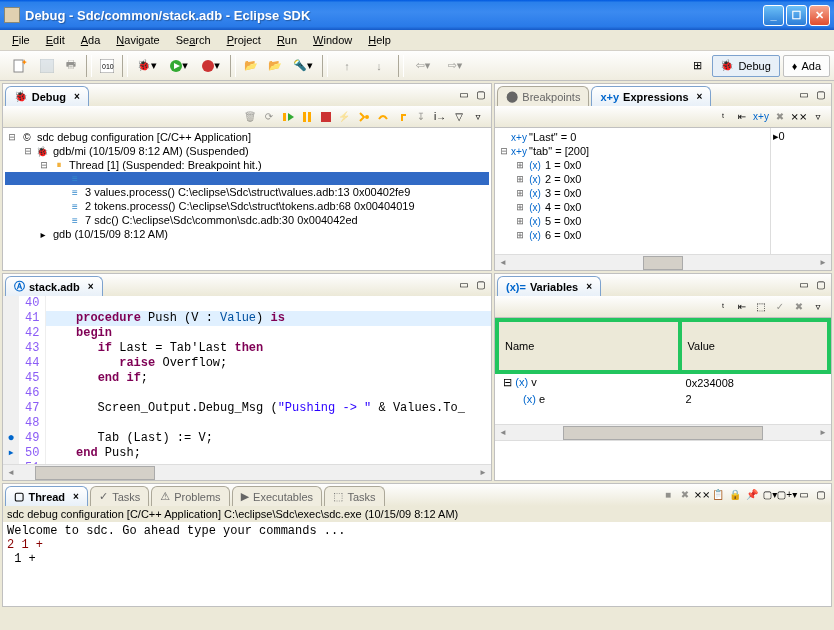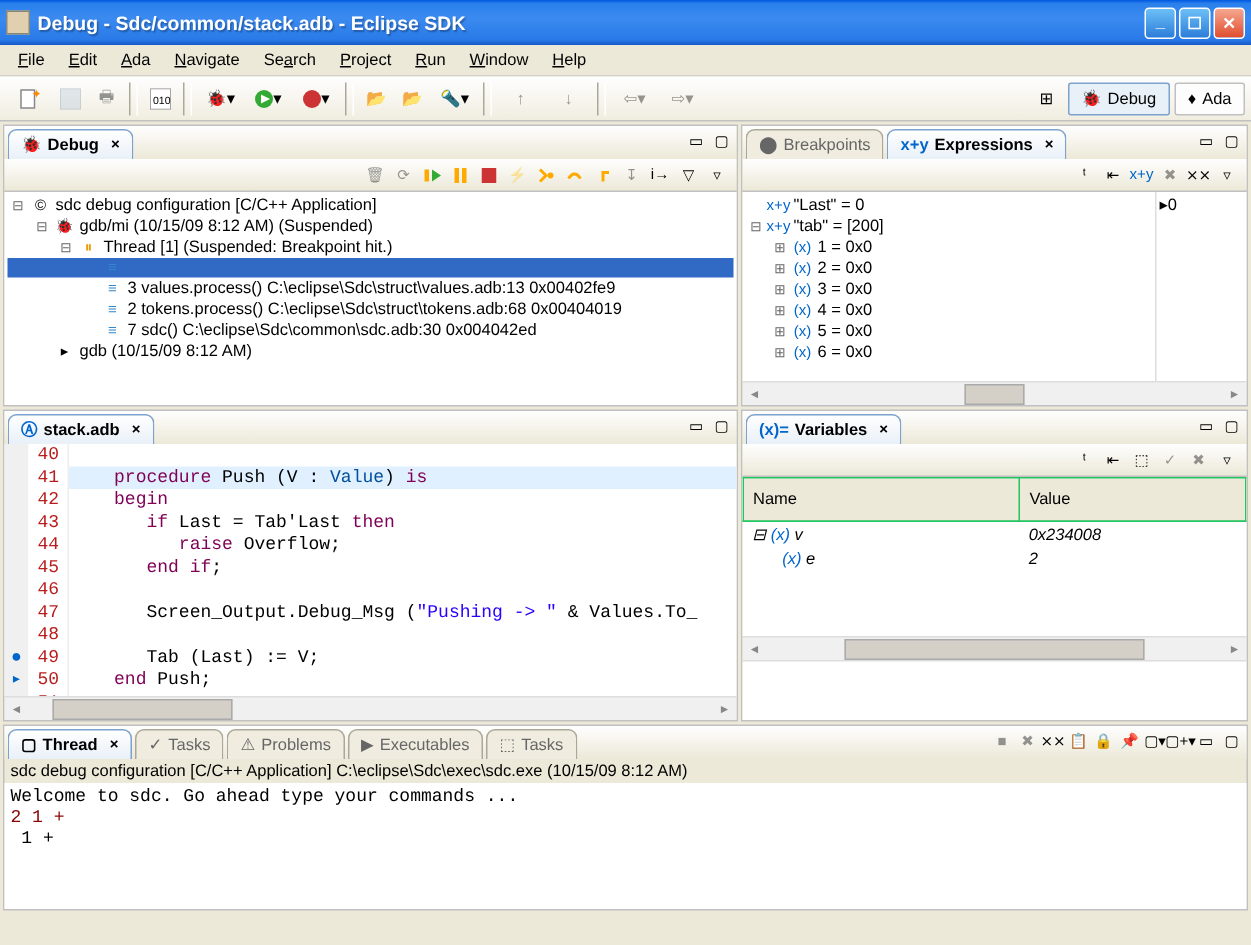--- a/index.html
+++ b/index.html
@@ -56,33 +56,33 @@
 .tree-item .expand { width: 14px; text-align: center; font-size: 9px; cursor: pointer; color: #666; }
 .tree-item .icon-sm { width: 16px; text-align: center; font-size: 10px; margin-right: 2px; }
 .indent-1 { padding-left: 16px; }
 .indent-2 { padding-left: 32px; }
 .indent-3 { padding-left: 48px; }
 
 .split-h { display: flex; flex: 1; overflow: hidden; }
 .split-h > div { overflow: auto; }
 
 .editor-body { display: flex; flex: 1; background: white; font-family: "Courier New", monospace; font-size: 12px; overflow: hidden; }
-.gutter { background: white; color: #b91c1c; text-align: right; padding: 0 6px; user-select: none; border-right: 1px solid #eee; }
+.gutter { background: white; color: #8b5cf6; text-align: right; padding: 0 6px; user-select: none; border-right: 1px solid #eee; }
 .gutter .ln { height: 15px; }
 .code-area { flex: 1; overflow: auto; }
 .code-line { height: 15px; white-space: pre; padding-left: 8px; }
 .code-line.current { background: #c8f0c8; }
 .code-line.blue-bg { background: #e0f0ff; }
-.kw { color: #7f0055; font-weight: normal; }
+.kw { color: #7f0055; font-weight: bold; }
 .str { color: #2a00ff; }
 .cls { color: #0050a0; }
 
 .var-table { width: 100%; border-collapse: collapse; font-size: 11px; }
-.var-table th { text-align: left; padding: 8px 6px; background: #ece9d8; border: 1px solid #22c55e; font-weight: normal; }
-.var-table td { padding: 2px 6px; font-style: italic; }
+.var-table th { text-align: left; padding: 18px 6px; background: #ece9d8; border: 4px solid #22c55e; font-weight: normal; }
+.var-table td { padding: 2px 6px; }
 
 .console-body { flex: 1; background: white; font-family: "Courier New", monospace; font-size: 12px; padding: 2px 4px; }
 .console-body div { white-space: pre; }
 .red-txt { color: #880000; }
 
 .scroll-h { height: 16px; background: #f0f0f0; border-top: 1px solid #ddd; display: flex; align-items: center; }
 .scroll-h::before, .scroll-h::after { content: "◄"; width: 16px; text-align: center; font-size: 8px; color: #888; }
 .scroll-h::after { content: "►"; }
 .scroll-thumb { background: #d4d0c8; height: 14px; border: 1px solid #aaa; margin: auto; }
 

